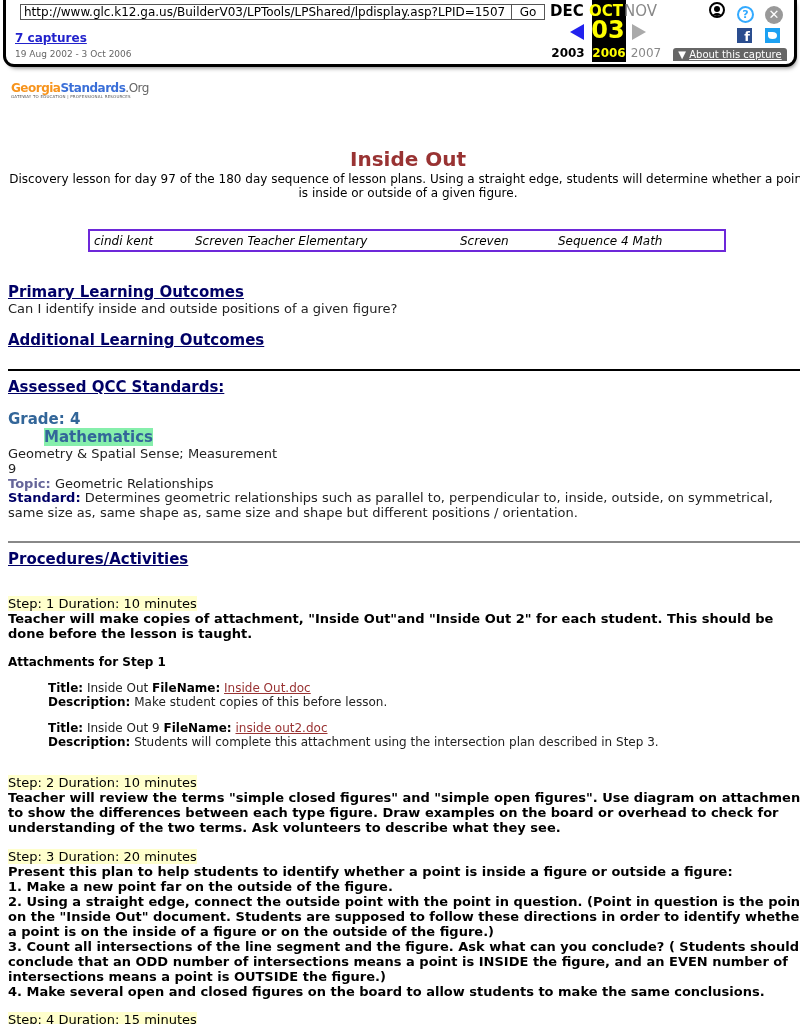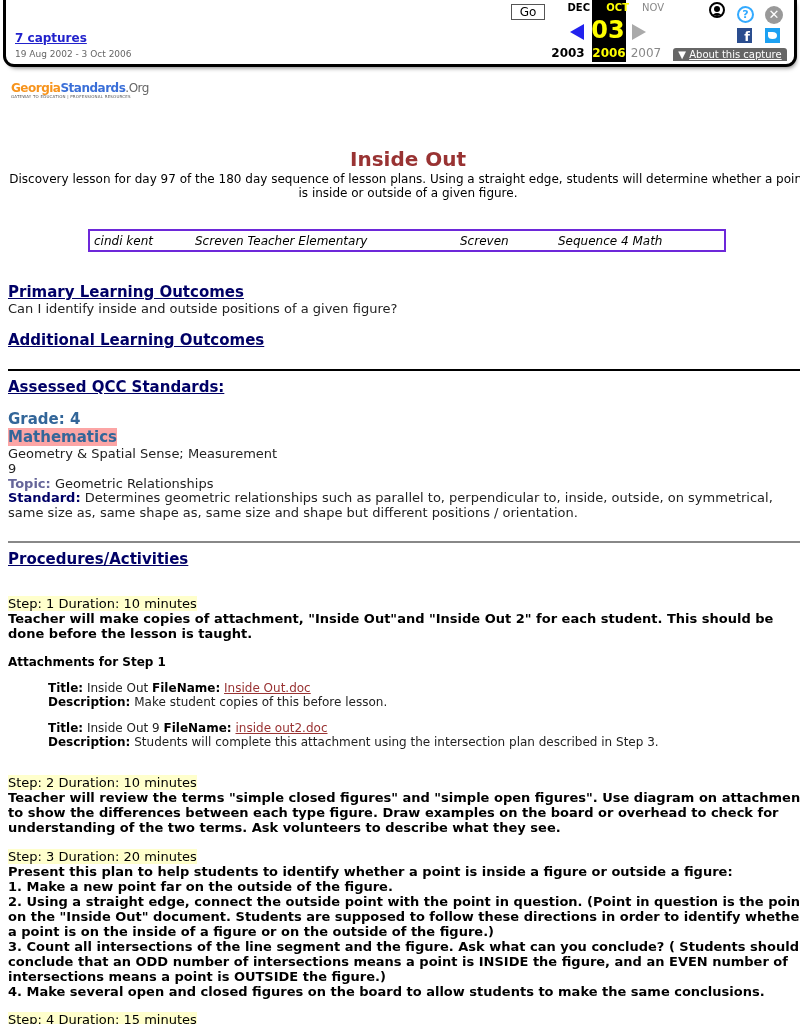--- a/index.html
+++ b/index.html
@@ -4,21 +4,21 @@
 <style>
   html, body { margin:0; padding:0; background:#fff; }
   body { width:800px; height:1024px; overflow:hidden; position:relative; font-family:"DejaVu Sans", sans-serif; color:#000; }
 
   
   .wb { position:absolute; left:6px; top:0; width:788px; height:64px; background:#fff; border-radius:0 0 8px 8px; box-shadow:0 0 0 3px #000, 2px 4px 4px rgba(0,0,0,.5); box-sizing:border-box; }
   .wb-url { position:absolute; left:14px; top:4px; width:485px; height:14px; border:1px solid #555; font-size:12px; line-height:14px; padding:0 3px; white-space:nowrap; overflow:hidden; font-family:"DejaVu Sans", sans-serif; background:#fff; }
   .wb-go { position:absolute; left:505px; top:4px; width:32px; height:14px; border:1px solid #555; font-size:12px; line-height:14px; text-align:center; background:#fff; }
   .wb-captures { position:absolute; left:9px; top:31px; font-size:12px; font-weight:bold; color:#22c; text-decoration:underline; }
   .wb-range { position:absolute; left:9px; top:49px; font-size:9px; color:#666; }
-  .wb-month { position:absolute; top:2px; font-size:10px; font-weight:bold; text-align:right; width:40px; }
+  .wb-month { position:absolute; top:2px; font-size:15px; font-weight:bold; text-align:left; width:40px; }
   .wb-prev-m { left:544px; color:#000; }
   .wb-cur-col { position:absolute; left:586px; top:0; width:34px; height:62px; background:#000; }
   .wb-cur-m { left:583px; color:#ff0; }
   .wb-next-m { left:618px; color:#888; font-weight:normal; }
   .wb-day { position:absolute; left:584px; top:16px; width:36px; text-align:center; font-size:24px; font-weight:bold; color:#ff0; }
   .wb-year { position:absolute; top:46px; font-size:12px; font-weight:bold; width:40px; text-align:center; }
   .wb-prev-y { left:542px; color:#000; }
   .wb-cur-y { left:583px; color:#ff0; }
   .wb-next-y { left:620px; color:#888; font-weight:normal; }
   .wb-arrow-l { position:absolute; left:564px; top:24px; width:0; height:0; border-top:8px solid transparent; border-bottom:8px solid transparent; border-right:14px solid #22e; }
@@ -48,37 +48,38 @@
 
   .info-box { position:absolute; left:88px; top:229px; width:638px; height:23px; border:2px solid #6d28d9; box-sizing:border-box; font-size:12px; font-style:italic;padding-left:40px; }
   .info-box span { position:absolute; top:3px; white-space:nowrap; }
 
   .h2 { position:absolute; left:8px; font-size:15px; font-weight:bold; color:#000066; white-space:nowrap;text-decoration:underline; }
   .body-text { position:absolute; left:8px; font-size:13px; color:#222; white-space:nowrap; }
   .hr-black { position:absolute; left:8px; top:369px; width:792px; height:2px; background:#000; }
   .hr-gray { position:absolute; left:8px; top:541px; width:792px; height:2px; background:#888; }
 
   .grade { position:absolute; left:8px; font-size:15px; font-weight:bold; color:#336699; }
-  .hl { background:#fca5a5; }
+  .hl { background:#86efac;margin-left:36px; }
   .label-topic { color:#666699; font-weight:bold; }
   .label-standard { color:#000066; font-weight:bold; }
 
   .std-text { position:absolute; left:8px; top:490px; width:800px; font-size:13px; line-height:15px; color:#222; }
 
   .step-hdr { position:absolute; left:8px; font-size:13px; color:#000; background:#ffffcc; white-space:nowrap; line-height:15px; }
   .step-body { position:absolute; left:8px; width:800px; font-size:13px; font-weight:bold; line-height:15px; color:#000; }
   .attach-hdr { position:absolute; left:8px; font-size:12px; font-weight:bold; }
   .attach { position:absolute; left:48px; font-size:12px; line-height:14px; white-space:nowrap; color:#222; }
   .attach b { color:#000; }
   .attach a { color:#993333; text-decoration:underline; }
 </style>
 </head>
 <body>
 
 <div class="wb">
+  <div class="wb-url">http://www.glc.k12.ga.us/BuilderV03/LPTools/LPShared/lpdisplay.asp?LPID=1507</div>
   <div class="wb-go">Go</div>
   <div class="wb-captures">7 captures</div>
   <div class="wb-range">19 Aug 2002 - 3 Oct 2006</div>
 
   <div class="wb-cur-col"></div>
   <div class="wb-month wb-prev-m">DEC</div>
   <div class="wb-month wb-cur-m">OCT</div>
   <div class="wb-month wb-next-m">NOV</div>
   <div class="wb-arrow-l"></div>
   <div class="wb-day">03</div>

